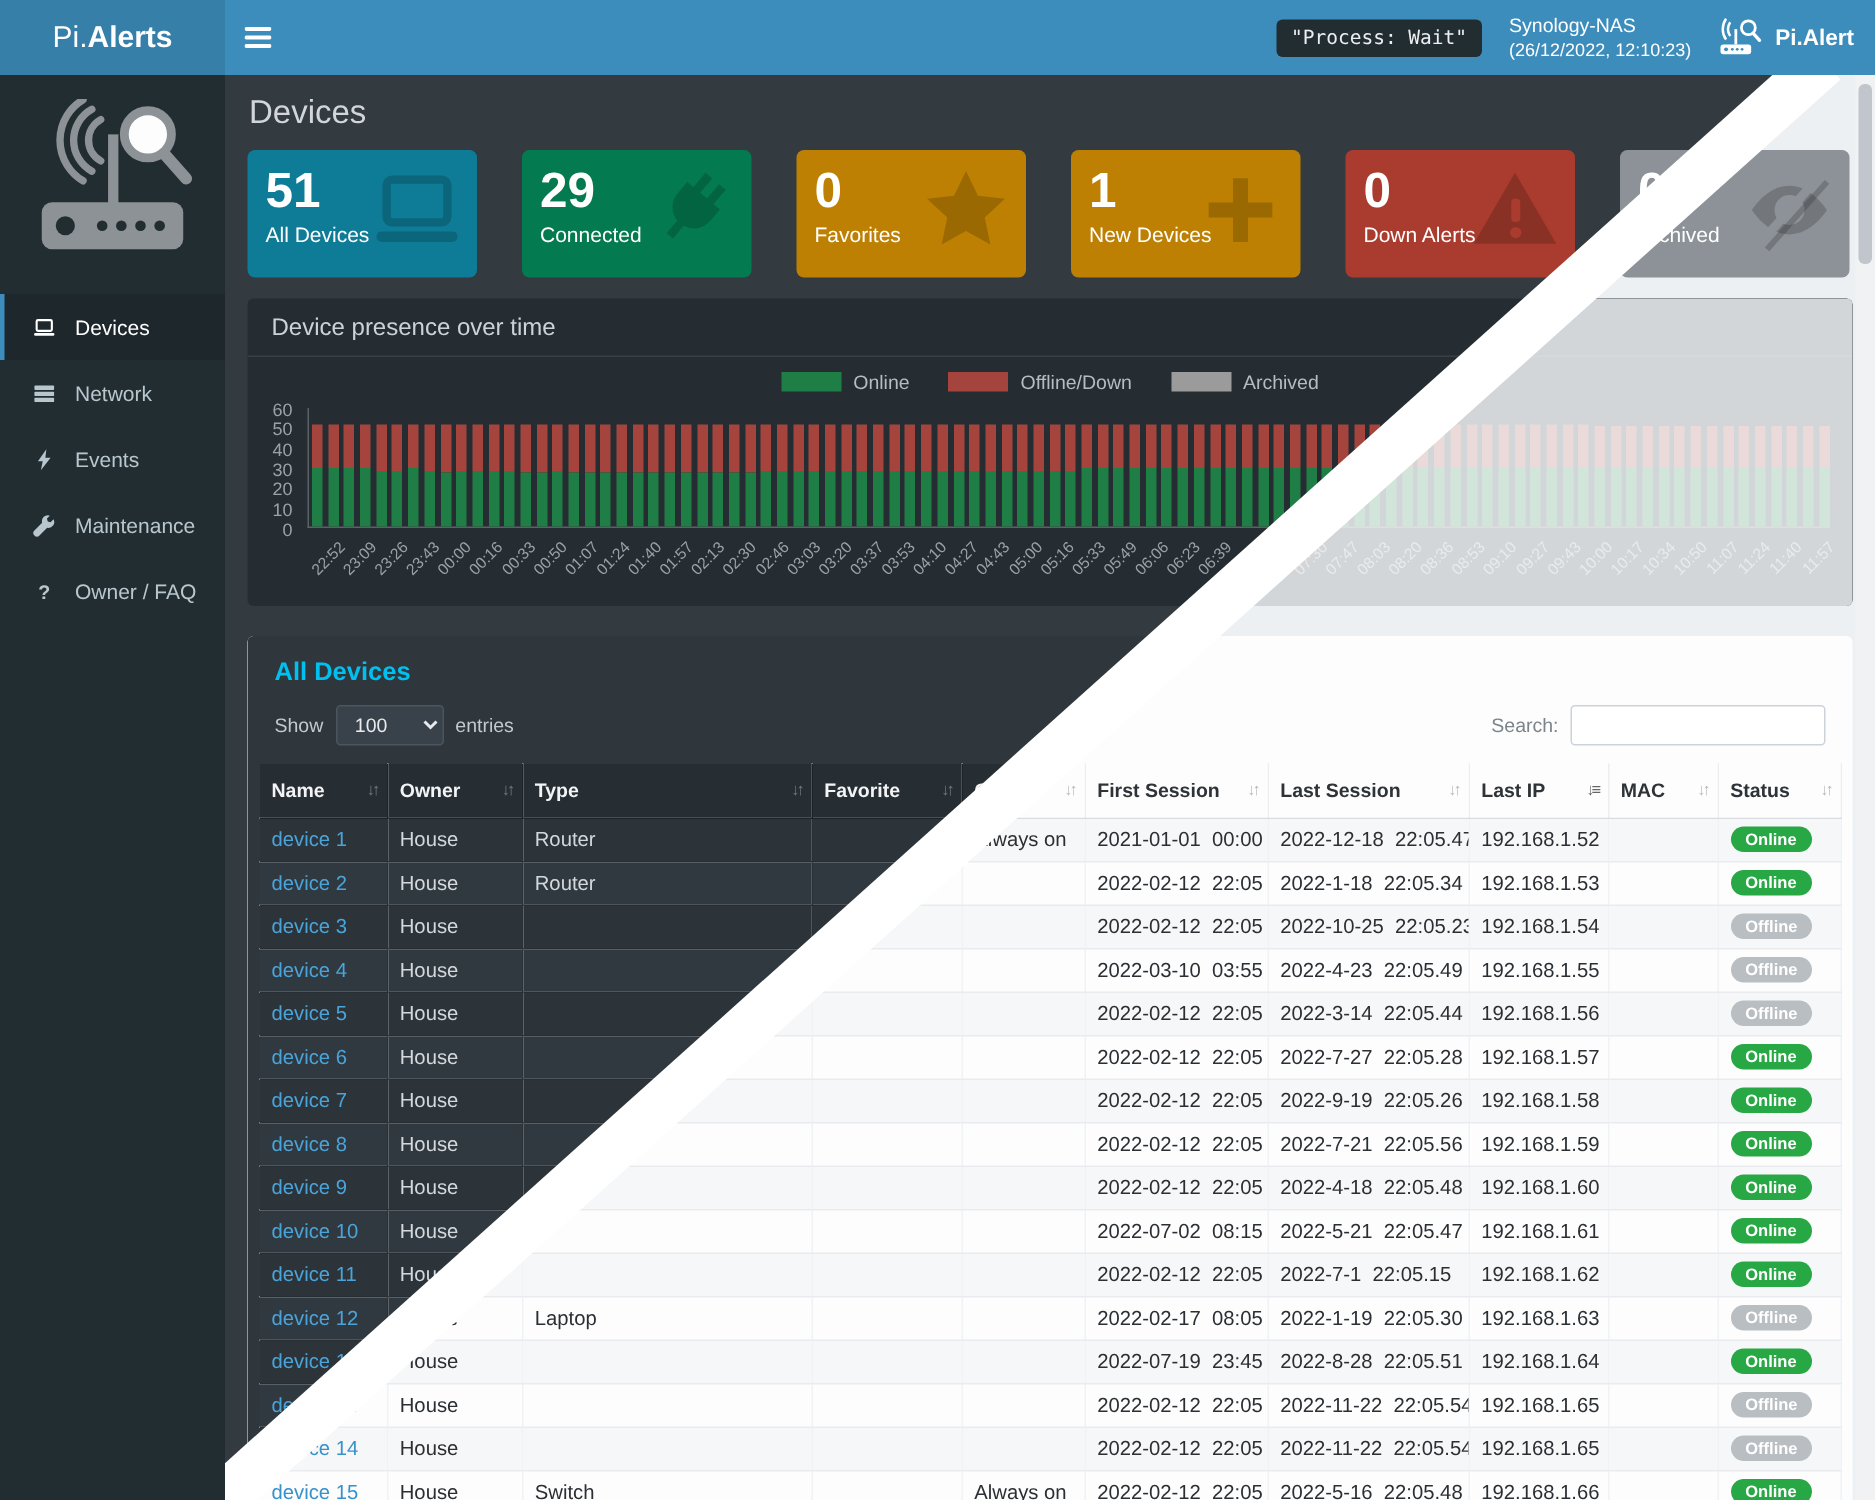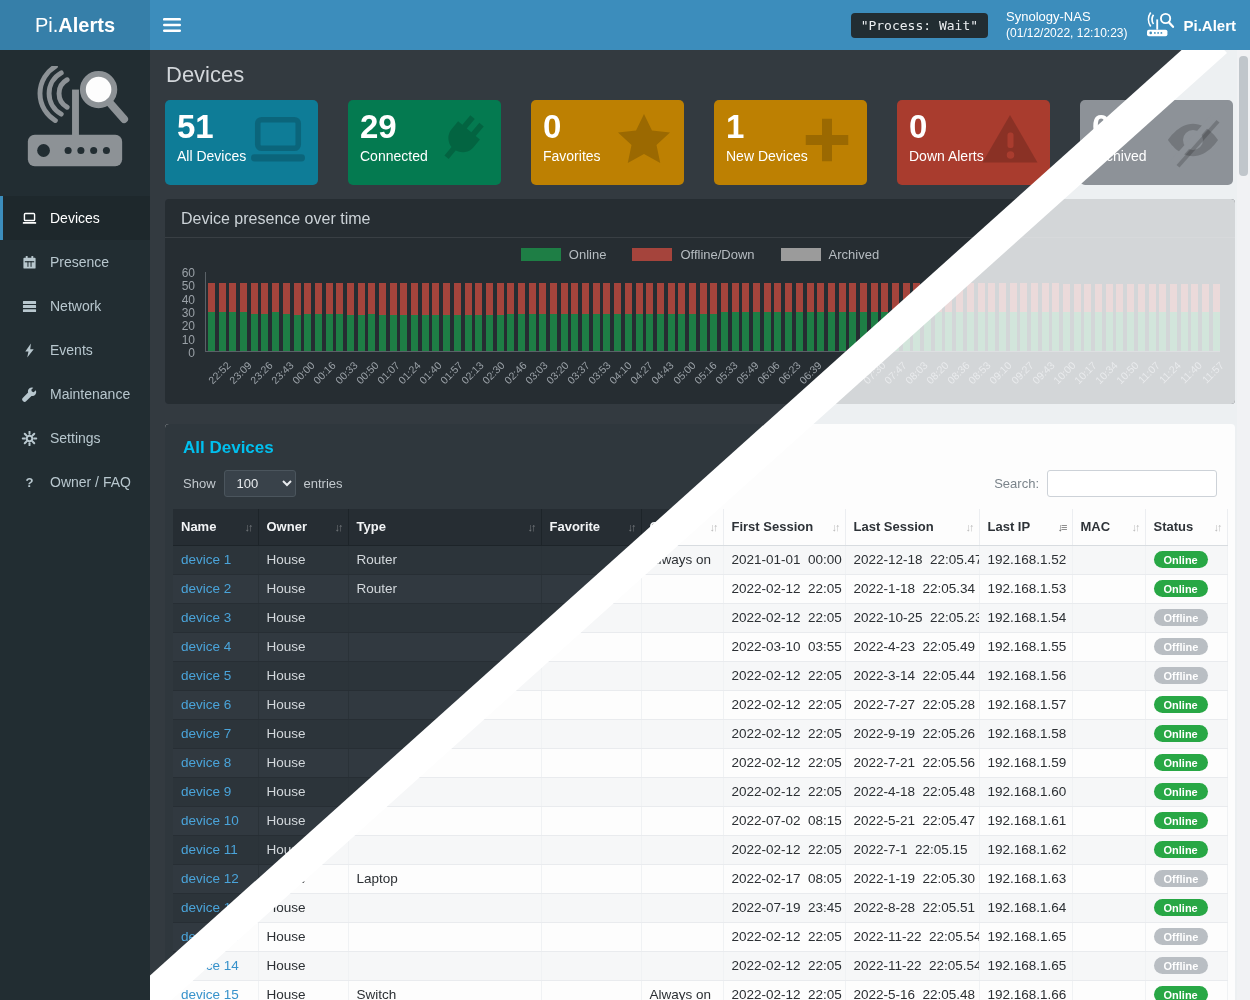--- a/index.html
+++ b/index.html
@@ -119,21 +119,21 @@
     <svg width="18" height="14" viewBox="0 0 18 14">
       <rect y="0" width="18" height="2.6" rx="1.2" fill="#fff"></rect>
         <rect y="5.7" width="18" height="2.6" rx="1.2" fill="#fff"></rect>
         <rect y="11.4" width="18" height="2.6" rx="1.2" fill="#fff"></rect>
     </svg>
   </div>
   <div class="topbar-right">
     <span class="proc-badge">"Process: Wait"</span>
     <div class="host-block">
       <div class="host-name">Synology-NAS</div>
-      <div class="host-time">(01/12/2022, 12:10:23)</div>
+      <div class="host-time">(26/12/2022, 12:10:23)</div>
     </div>
     <div class="app-mini">
       <svg width="30" height="26" viewBox="0 0 32 28">
         <rect x="2" y="19" width="22" height="7" rx="2" fill="#fff"></rect>
         <circle cx="6" cy="22.5" r="1.4" fill="#3c8dbc"></circle>
           <circle cx="10.5" cy="22.5" r="1" fill="#3c8dbc"></circle>
           <circle cx="14" cy="22.5" r="1" fill="#3c8dbc"></circle>
           <circle cx="17.5" cy="22.5" r="1" fill="#3c8dbc"></circle>
         <rect x="12" y="8" width="2" height="11" fill="#fff"></rect>
         <path d="M9 3 A9 9 0 0 0 9 13" stroke="#fff" stroke-width="1.8" fill="none"></path>
@@ -169,33 +169,20 @@
           <svg viewBox="0 0 16 16" width="100%" height="100%">
             <rect x="2.6" y="2.6" width="10.8" height="7.6" rx="1" fill="none" stroke="currentColor" stroke-width="1.5"></rect>
             <rect x="0.8" y="11.8" width="14.4" height="1.9" rx=".9" fill="currentColor"></rect>
           </svg>
         </span>
         <span>Devices</span>
       </li>
       <li class="side-item">
         <span class="mi" style="width: 17px; height: 15px;">
           <svg viewBox="0 0 16 16" width="100%" height="100%">
-            <rect x="1.5" y="3" width="13" height="11.5" rx="1" fill="currentColor"></rect>
-            <rect x="4" y="1" width="2" height="3.4" rx=".6" fill="currentColor"></rect>
-            <rect x="10" y="1" width="2" height="3.4" rx=".6" fill="currentColor"></rect>
-            <rect x="3" y="6.6" width="10" height="1.2" fill="#222d32"></rect>
-            <rect x="5.8" y="6.6" width="1.1" height="6" fill="#222d32"></rect>
-            <rect x="9.1" y="6.6" width="1.1" height="6" fill="#222d32"></rect>
-          </svg>
-        </span>
-        <span>Presence</span>
-      </li>
-      <li class="side-item">
-        <span class="mi" style="width: 17px; height: 15px;">
-          <svg viewBox="0 0 16 16" width="100%" height="100%">
             <rect x="1" y="2.2" width="14" height="3.1" rx=".6" fill="currentColor"></rect>
             <rect x="1" y="6.5" width="14" height="3.1" rx=".6" fill="currentColor"></rect>
             <rect x="1" y="10.8" width="14" height="3.1" rx=".6" fill="currentColor"></rect>
           </svg>
         </span>
         <span>Network</span>
       </li>
       <li class="side-item">
         <span class="mi" style="width: 17px; height: 15px;">
           <svg viewBox="0 0 16 16" width="100%" height="100%">
@@ -204,38 +191,20 @@
         </span>
         <span>Events</span>
       </li>
       <li class="side-item">
         <span class="mi" style="width: 17px; height: 15px;">
           <svg viewBox="0 0 16 16" width="100%" height="100%">
             <path d="M14.6 3.4 12.5 5.5 10.5 4.9 9.9 2.9 12 0.8 a4.2 4.2 0 0 0-5.5 5.1 L1 11.4 a2 2 0 1 0 3.6 3.6 l5.5-5.5 a4.2 4.2 0 0 0 4.5-6.1z" fill="currentColor"></path>
           </svg>
         </span>
         <span>Maintenance</span>
-      </li>
-      <li class="side-item">
-        <span class="mi" style="width: 17px; height: 15px;">
-          <svg viewBox="0 0 16 16" width="100%" height="100%">
-            <circle cx="8" cy="8" r="3" fill="none" stroke="currentColor" stroke-width="2.2"></circle>
-            <g stroke="currentColor" stroke-width="2.1" stroke-linecap="round">
-              <line x1="8" y1="0.8" x2="8" y2="3"></line>
-              <line x1="8" y1="13" x2="8" y2="15.2"></line>
-              <line x1="0.8" y1="8" x2="3" y2="8"></line>
-              <line x1="13" y1="8" x2="15.2" y2="8"></line>
-              <line x1="2.9" y1="2.9" x2="4.5" y2="4.5"></line>
-              <line x1="11.5" y1="11.5" x2="13.1" y2="13.1"></line>
-              <line x1="13.1" y1="2.9" x2="11.5" y2="4.5"></line>
-              <line x1="2.9" y1="13.1" x2="4.5" y2="11.5"></line>
-            </g>
-          </svg>
-        </span>
-        <span>Settings</span>
       </li>
       <li class="side-item">
         <span class="mi" style="width: 17px; height: 15px;">
           <svg viewBox="0 0 16 16" width="100%" height="100%">
             <text x="8" y="13" text-anchor="middle" font-size="14" font-weight="bold" fill="currentColor" font-family="Liberation Sans, sans-serif">?</text>
           </svg>
         </span>
         <span>Owner / FAQ</span>
       </li>
     </ul>

